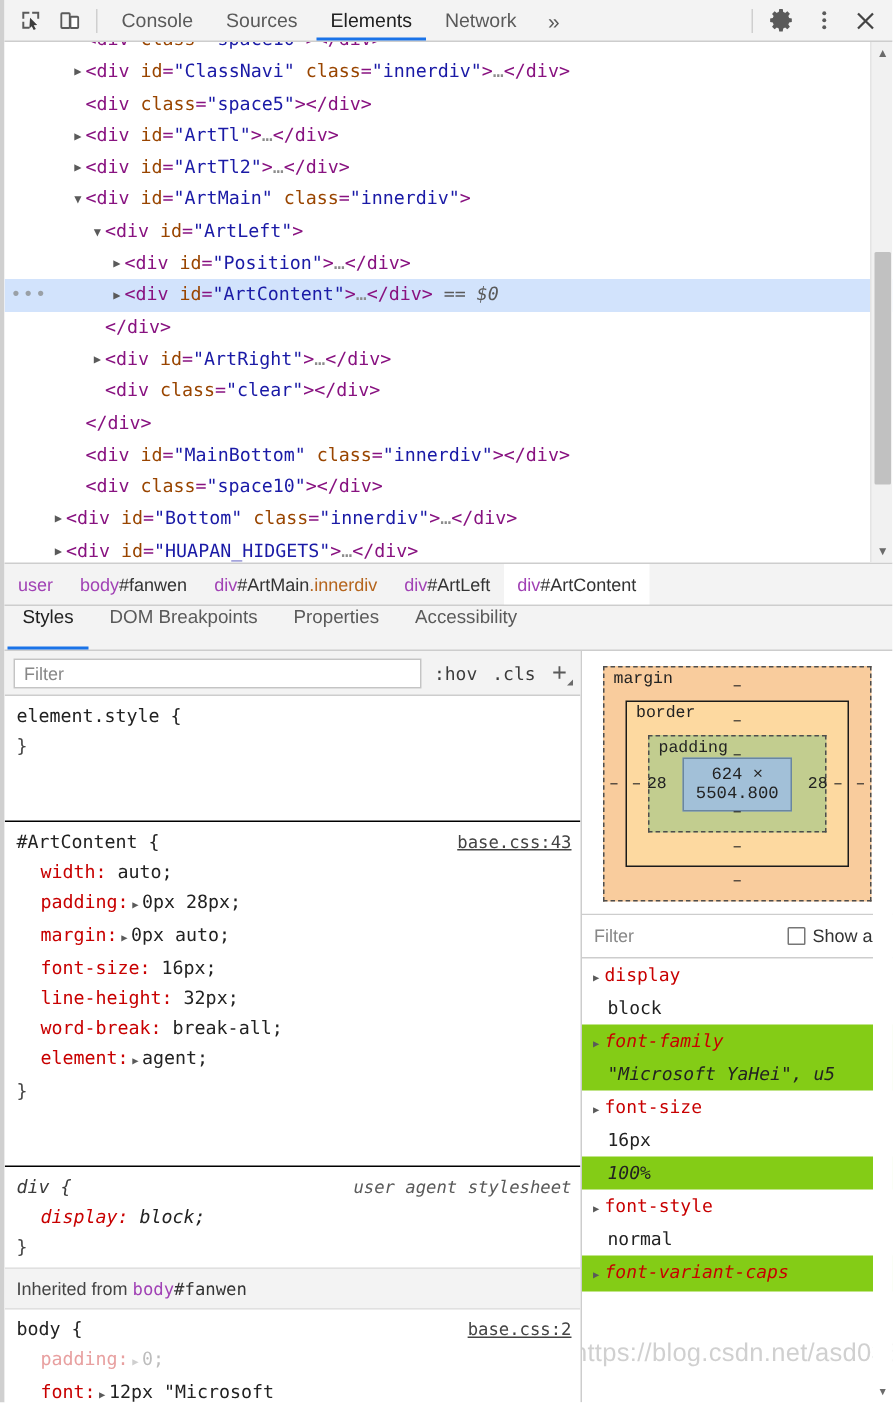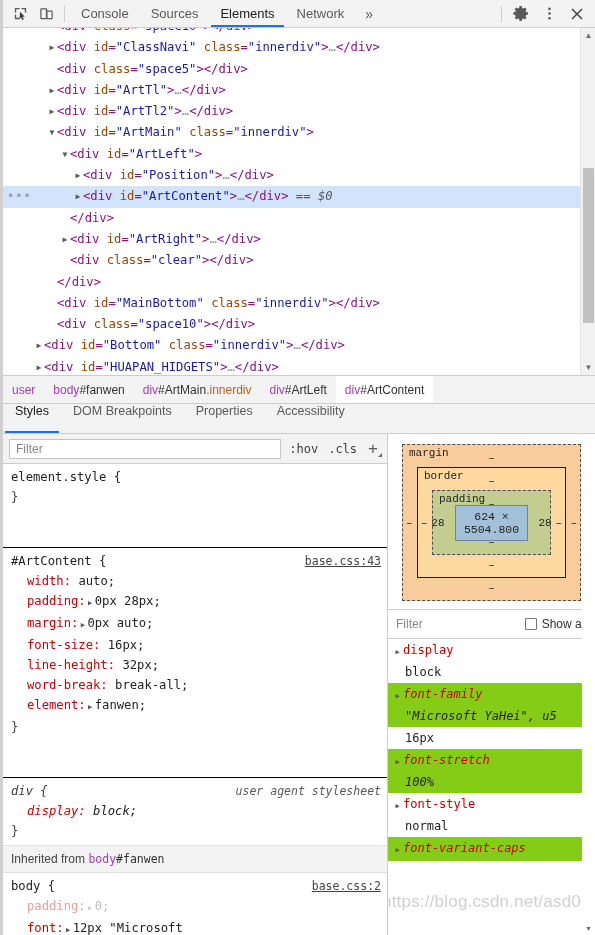--- a/index.html
+++ b/index.html
@@ -652,21 +652,21 @@
             <div class="rule-head">
               <span class="sel-txt">#ArtContent {</span>
               <span class="src-link">base.css:43</span>
             </div>
             <div class="decl"><span class="prop">width:</span> <span class="pval">auto;</span></div>
             <div class="decl"><span class="prop">padding:</span><span class="exp-tri">▶</span><span class="pval">0px 28px;</span></div>
             <div class="decl"><span class="prop">margin:</span><span class="exp-tri">▶</span><span class="pval">0px auto;</span></div>
             <div class="decl"><span class="prop">font-size:</span> <span class="pval">16px;</span></div>
             <div class="decl"><span class="prop">line-height:</span> <span class="pval">32px;</span></div>
             <div class="decl"><span class="prop">word-break:</span> <span class="pval">break-all;</span></div>
-            <div class="decl"><span class="prop">element:</span><span class="exp-tri">▶</span><span class="pval">fanwen;</span></div>
+            <div class="decl"><span class="prop">element:</span><span class="exp-tri">▶</span><span class="pval">agent;</span></div>
             <div class="brace">}</div>
           </div>
           <div class="rule">
             <div class="rule-head">
               <span class="sel-txt ua-sel">div {</span>
               <span class="src-link ua-link">user agent stylesheet</span>
             </div>
             <div class="decl ua-decl"><span class="prop">display:</span> <span class="pval">block;</span></div>
             <div class="brace">}</div>
           </div>
@@ -741,24 +741,24 @@
       <div class="comp-list" id="comp-list">
           <div class="comp-item">
             <div><span class="comp-tri">▶</span><span class="comp-prop">display</span></div>
             <span class="comp-val">block</span>
           </div>
           <div class="comp-item alt">
             <div><span class="comp-tri">▶</span><span class="comp-prop">font-family</span></div>
             <span class="comp-val">"Microsoft YaHei", u5</span>
           </div>
           <div class="comp-item">
+            <div><span class="comp-tri">▶</span><span class="comp-prop">font-size</span></div>
             <span class="comp-val">16px</span>
           </div>
           <div class="comp-item alt">
-            <div><span class="comp-tri">▶</span><span class="comp-prop">font-stretch</span></div>
             <span class="comp-val">100%</span>
           </div>
           <div class="comp-item">
             <div><span class="comp-tri">▶</span><span class="comp-prop">font-style</span></div>
             <span class="comp-val">normal</span>
           </div>
           <div class="comp-item alt">
             <div><span class="comp-tri">▶</span><span class="comp-prop">font-variant-caps</span></div>
           </div>
         </div>

